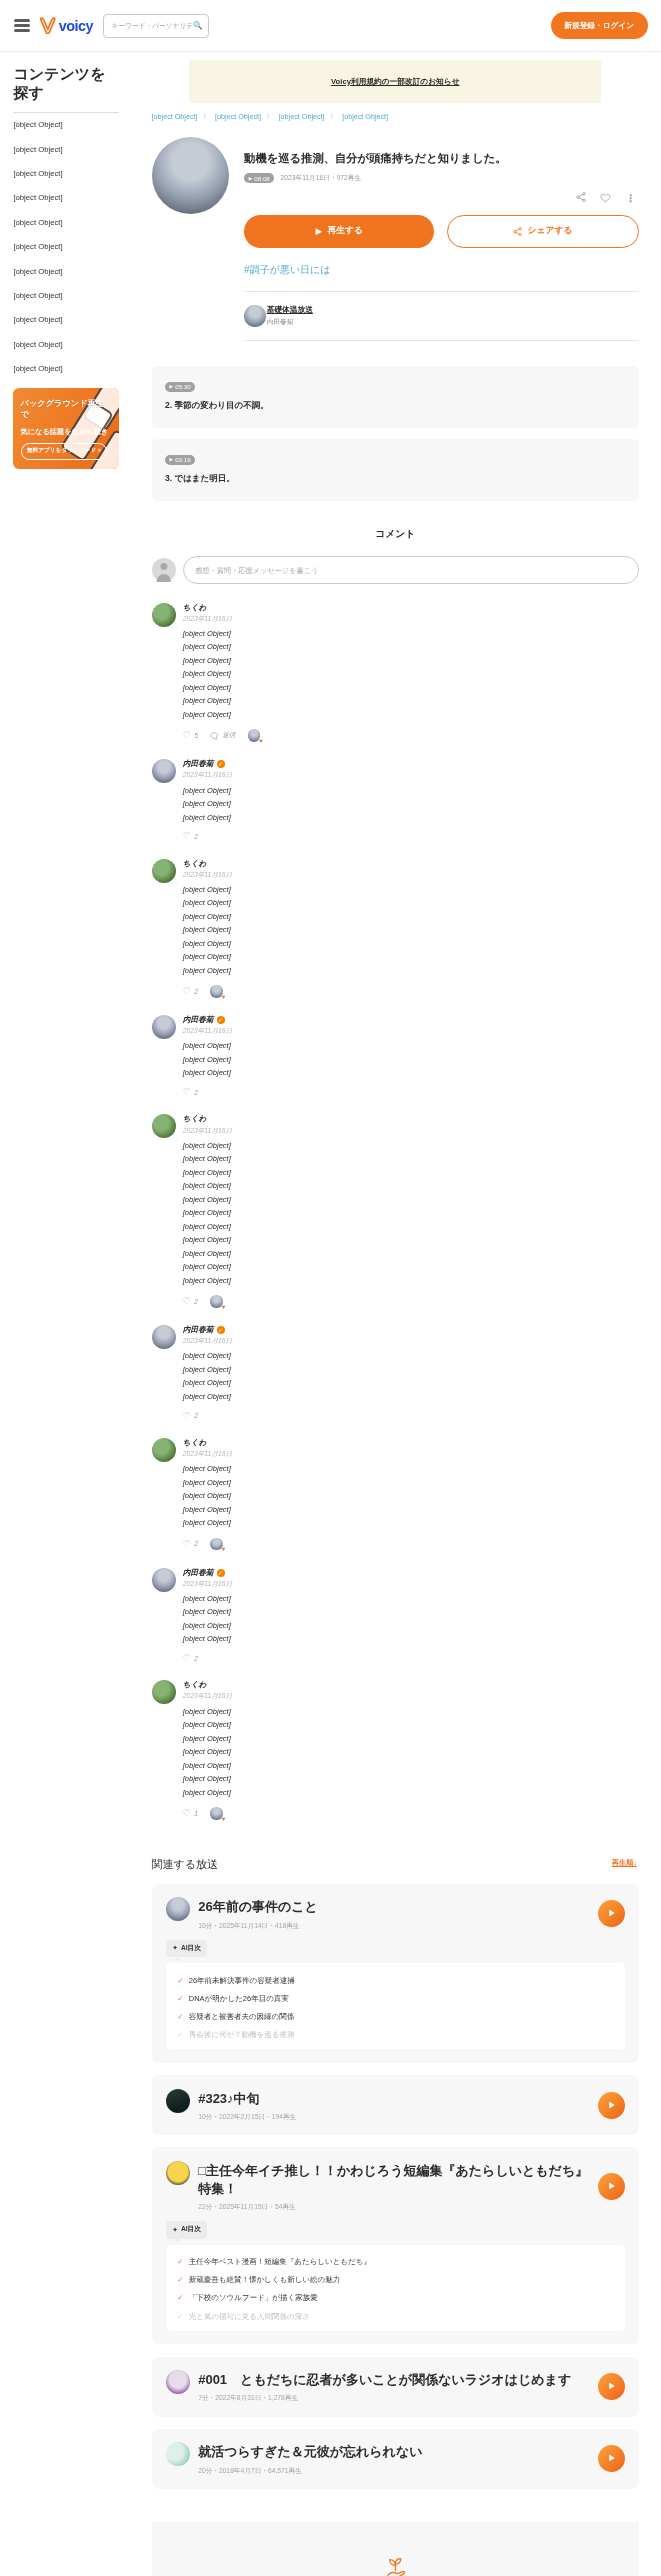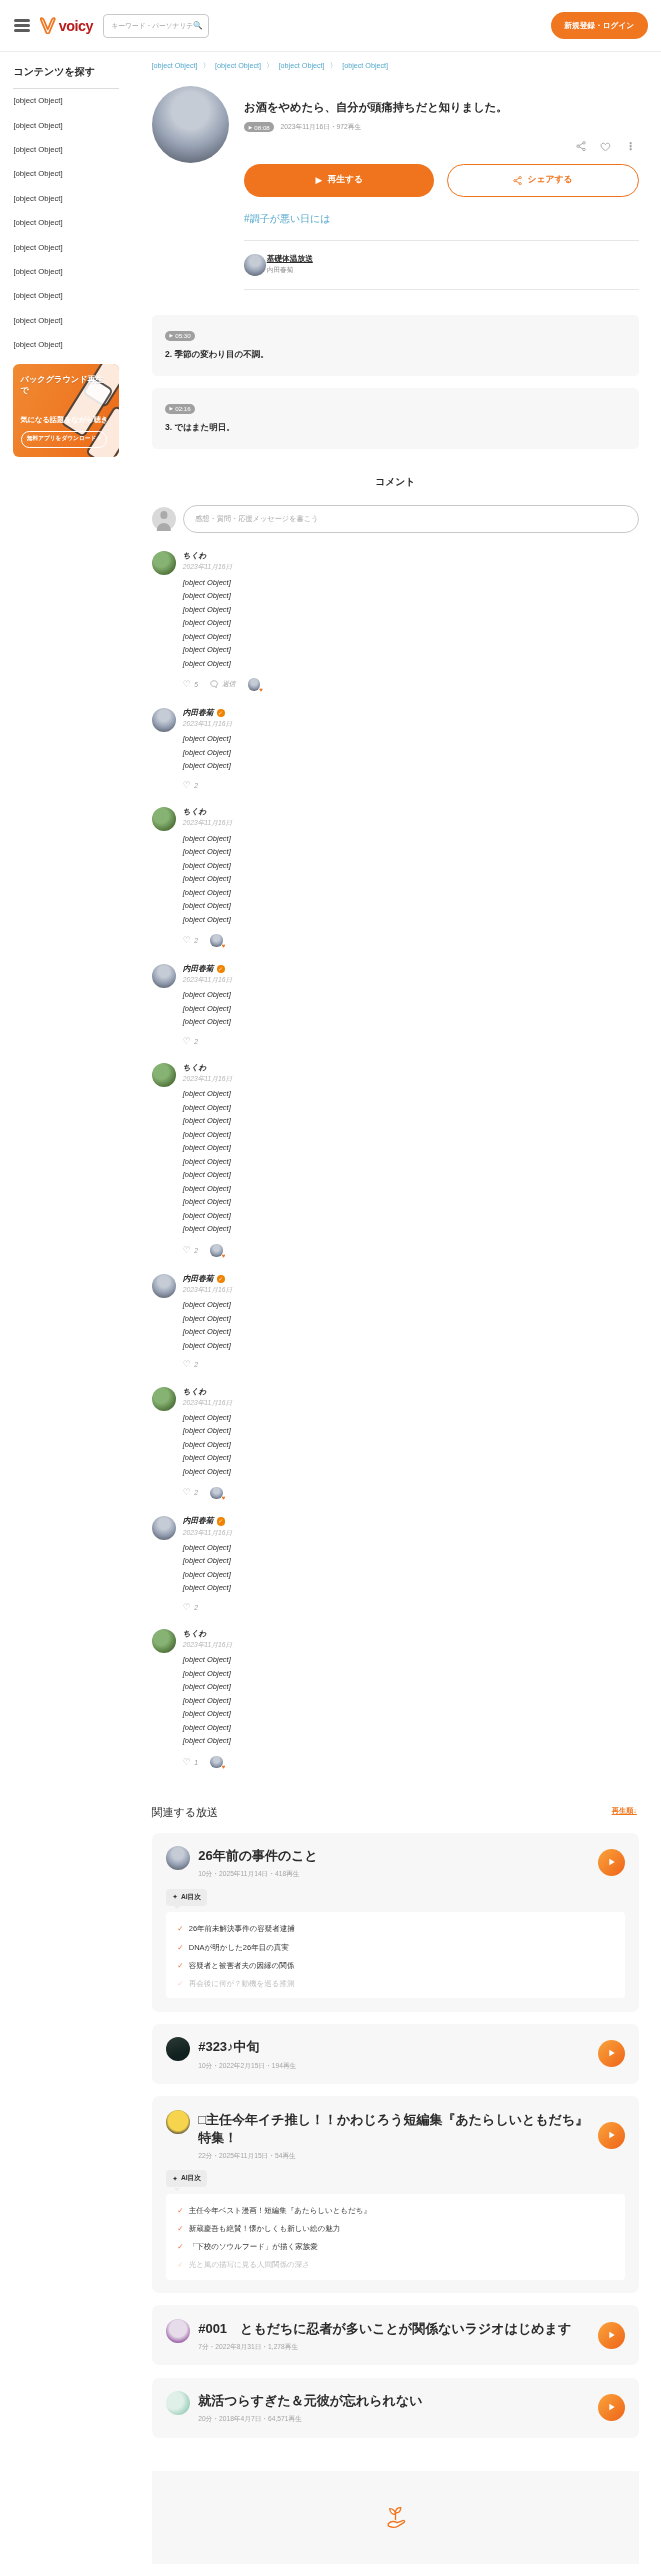--- a/index.html
+++ b/index.html
@@ -4,39 +4,39 @@
 <style>
   * { margin:0; padding:0; box-sizing:border-box; }
   body { width:662px; background:#fff; color:#2b2b2b;
          font-family:"Liberation Sans","DejaVu Sans",sans-serif; }
   
   .topbar{height:52px;display:flex;align-items:center;gap:10.3px;padding:0 14.4px;border-bottom:0.5px solid #ececec;}
   .burger{width:15.5px;display:flex;flex-direction:column;gap:2.6px;cursor:pointer;}
   .burger span{height:2.6px;background:#5c5c5c;border-radius:1.5px;}
   .logo{display:flex;align-items:center;gap:3.1px;}
   .logo-mark{width:15.5px;height:17.5px;}
-  .logo-text{font-size:14.4px;font-weight:800;letter-spacing:-0.5px;color:#b91c1c;}
+  .logo-text{font-size:14.4px;font-weight:800;letter-spacing:-0.5px;color:#1d4ed8;}
   .search{display:flex;align-items:center;width:106px;height:24px;border:0.5px solid #c9c9c9;border-radius:4.1px;padding:0 5.2px 0 7.2px;background:#fff;}
   .search input{border:none;outline:none;flex:1;min-width:0;font-size:6.7px;color:#333;font-family:inherit;}
   .search input::placeholder{color:#9d9d9d;}
   .search .mag{color:#8a8a8a;font-size:7.7px;}
   .top-spacer{flex:1;}
   .signup{background:#f0761f;color:#fff;border:none;border-radius:13.4px;padding:8.2px 13.4px;font-size:7.7px;font-weight:bold;cursor:pointer;font-family:inherit;}
   
   .page{display:flex;align-items:flex-start;}
   .sidebar{width:130px;flex-shrink:0;padding:13.4px 11.3px 20.6px 13.4px;}
-  .side-title{font-size:10px;font-weight:bold;padding-bottom:8.2px;border-bottom:0.5px solid #dcdcdc;}
+  .side-title{font-size:15px;font-weight:bold;padding-bottom:8.2px;border-bottom:0.5px solid #dcdcdc;}
   .side-item{padding:7.7px 0;font-size:7.7px;color:#333;cursor:pointer;}
   .app-banner{margin-top:7.2px;border-radius:6.2px;padding:10.3px 7.2px 9.3px;position:relative;overflow:hidden;background:linear-gradient(115deg,#f18a33,#ec6a17);color:#fff;cursor:pointer;}
   .app-banner .ph{position:absolute;width:28px;height:57px;background:#fff;border-radius:5.2px;opacity:.85;border:2.1px solid #3a3a3a;}
   .ph1{right:-4.1px;top:-15.5px;transform:rotate(32deg);}
   .ph2{right:17.5px;top:14.4px;transform:rotate(32deg);}
   .ph3{right:-7.2px;top:44px;transform:rotate(32deg);}
   .ab-l1{font-size:8.2px;font-weight:800;text-shadow:0 0.5px 1px rgba(0,0,0,.15);position:relative;}
-  .ab-l2{font-size:7.2px;font-weight:800;margin-top:19px;position:relative;}
+  .ab-l2{font-size:7.2px;font-weight:800;margin-top:7px;position:relative;}
   .ab-btn{display:inline-block;margin-top:6.2px;border:1px solid #fff;border-radius:8.2px;padding:3.1px 5.2px;font-size:5.7px;font-weight:bold;position:relative;cursor:pointer;}
   .main{flex:1;padding:0 23px 0 21.6px;min-width:0;}
   
   .notice{width:412px;margin:8.2px auto 5.2px;background:#f9f5e3;padding:16.5px 0;text-align:center;}
   .notice a{color:#2b2b2b;font-size:7.7px;font-weight:bold;text-decoration:underline;cursor:pointer;}
   
   .crumbs{display:flex;gap:5.2px;margin:9.3px 0 14.4px;font-size:7.2px;color:#54a8cc;flex-wrap:wrap;}
   .crumbs span{cursor:pointer;}
   .crumbs span:not(:last-child)::after{content:"〉";margin-left:5.2px;color:#54a8cc;}
   
@@ -156,32 +156,35 @@
       <div class="ph ph1"></div>
       <div class="ph ph2"></div>
       <div class="ph ph3"></div>
       <div class="ab-l1">バックグラウンド再生で</div>
       <div class="ab-l2">気になる話題をながら聴き</div>
       <span class="ab-btn">無料アプリをダウンロード &gt;</span>
     </div>
   </aside>
 
   <main class="main">
+    <div class="notice">
+      <a>Voicy利用規約の一部改訂のお知らせ</a>
+    </div>
 
     <nav class="crumbs">
       <span>[object Object]</span>
         <span>[object Object]</span>
         <span>[object Object]</span>
         <span>[object Object]</span>
     </nav>
 
     <section class="ep-head">
       <div class="ep-avatar"></div>
       <div class="ep-right">
-        <h1 class="ep-title">お酒をやめたら、自分が頭痛持ちだと知りました。</h1>
+        <h1 class="ep-title">動機を巡る推測、自分が頭痛持ちだと知りました。</h1>
         <div class="ep-meta-row">
           <span class="time-badge">
               <span class="tri">▶</span>
               <span>08:08</span>
             </span>
           <span class="ep-meta">2023年11月16日・972再生</span>
         </div>
         <div class="icons">
           <span class="ic">
             <svg class="share-svg" width="10.3" height="10.3" viewBox="0 0 20 20">

